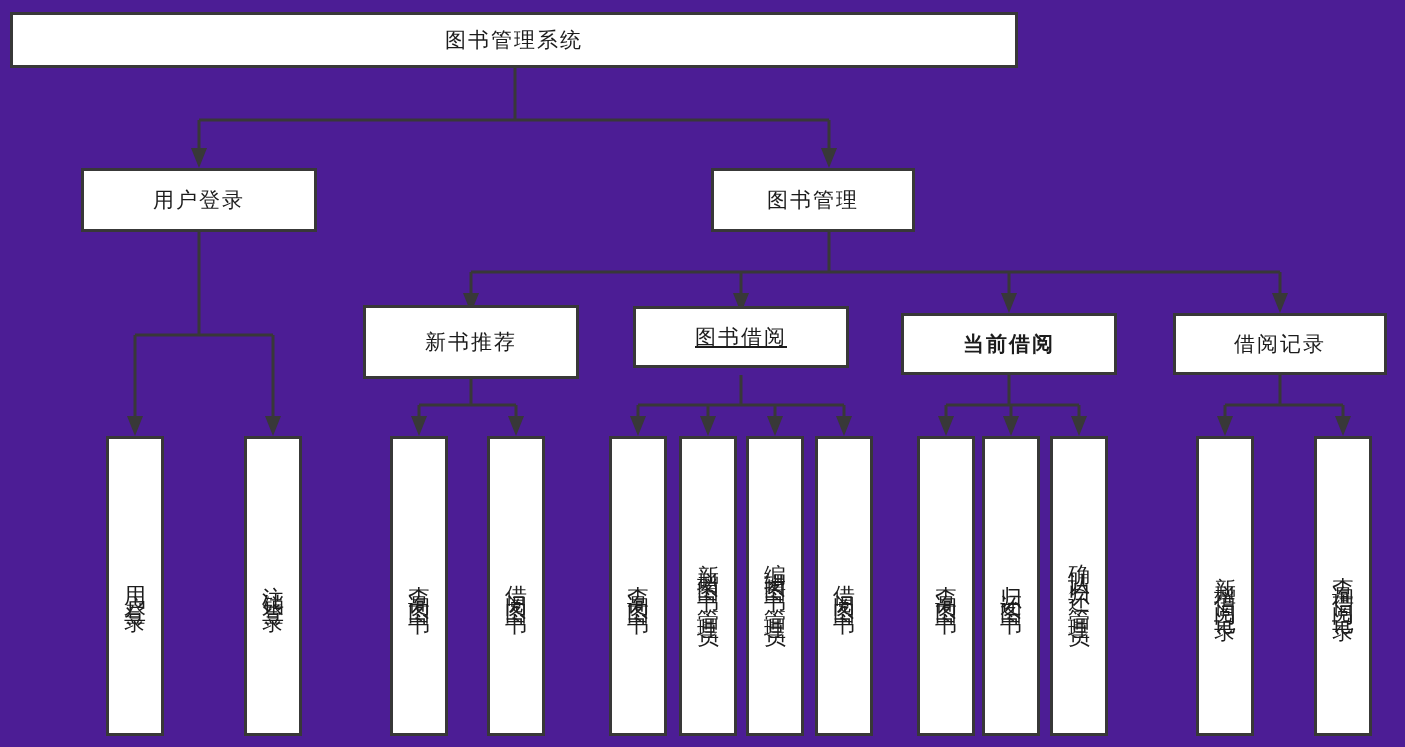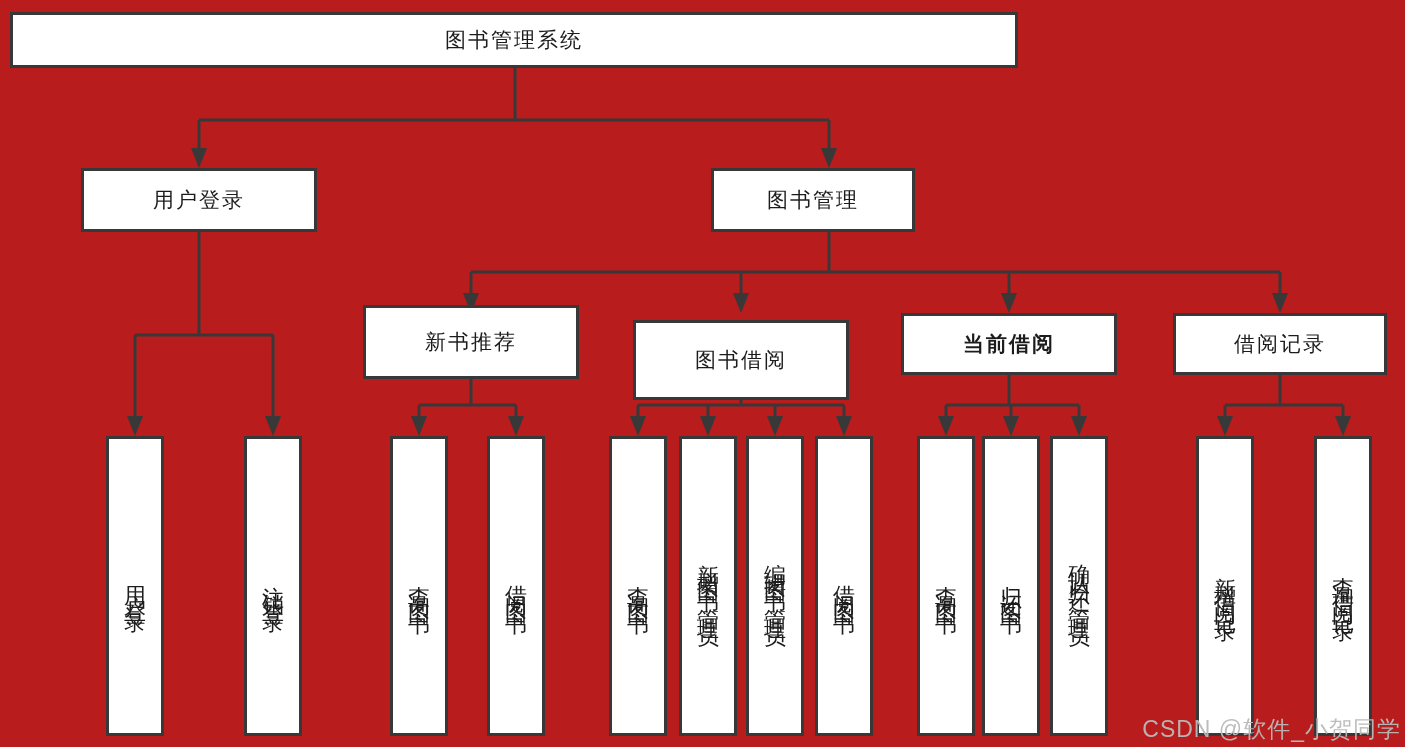--- a/index.html
+++ b/index.html
@@ -2,21 +2,21 @@
 <html><head>
 <meta charset="utf-8">
 <style>
   * { margin: 0; padding: 0; box-sizing: border-box; }
   html, body { background: #ffffff; }
   body { font-family: "Liberation Sans", "DejaVu Sans", sans-serif; }
   #stage {
     position: relative;
     width: 1405px;
     height: 747px;
-    background: #b91c1c;
+    background: #4c1d95;
     overflow: hidden;
   }
   #wires {
     position: absolute;
     left: 0; top: 0;
     z-index: 1;
   }
   .node {
     position: absolute;
     border: 3px solid #383838;
@@ -95,21 +95,21 @@
   <div class="node hnode" style="left:81px; top:168px; width:236px; height:64px;">
     <span>用户登录</span>
   </div>
   <div class="node hnode" style="left:711px; top:168px; width:204px; height:64px;">
     <span>图书管理</span>
   </div>
 
   <div class="node hnode" style="left:363px; top:305px; width:216px; height:74px;">
     <span>新书推荐</span>
   </div>
-  <div class="node hnode" style="left:633px; top:320px; width:216px; height:80px;">
+  <div class="node hnode" style="left:633px; top:306px; width:216px; height:62px;text-decoration:underline;">
     <span>图书借阅</span>
   </div>
   <div class="node hnode" style="left:901px; top:313px; width:216px; height:62px;font-weight:bold;">
     <span>当前借阅</span>
   </div>
   <div class="node hnode" style="left:1173px; top:313px; width:214px; height:62px;">
     <span>借阅记录</span>
   </div>
 
   <div class="node vnode" style="left:106px; top:436px; width:58px; height:300px;">
@@ -145,15 +145,14 @@
   <div class="node vnode" style="left:1050px; top:436px; width:58px; height:300px;">
     <span>确认归还（管理员）</span>
   </div>
   <div class="node vnode" style="left:1196px; top:436px; width:58px; height:300px;">
     <span>新增借阅记录</span>
   </div>
   <div class="node vnode" style="left:1314px; top:436px; width:58px; height:300px;">
     <span>查询借阅记录</span>
   </div>
 
-  <div id="watermark">CSDN @软件_小贺同学</div>
 
 </div>
 
 </body></html>

